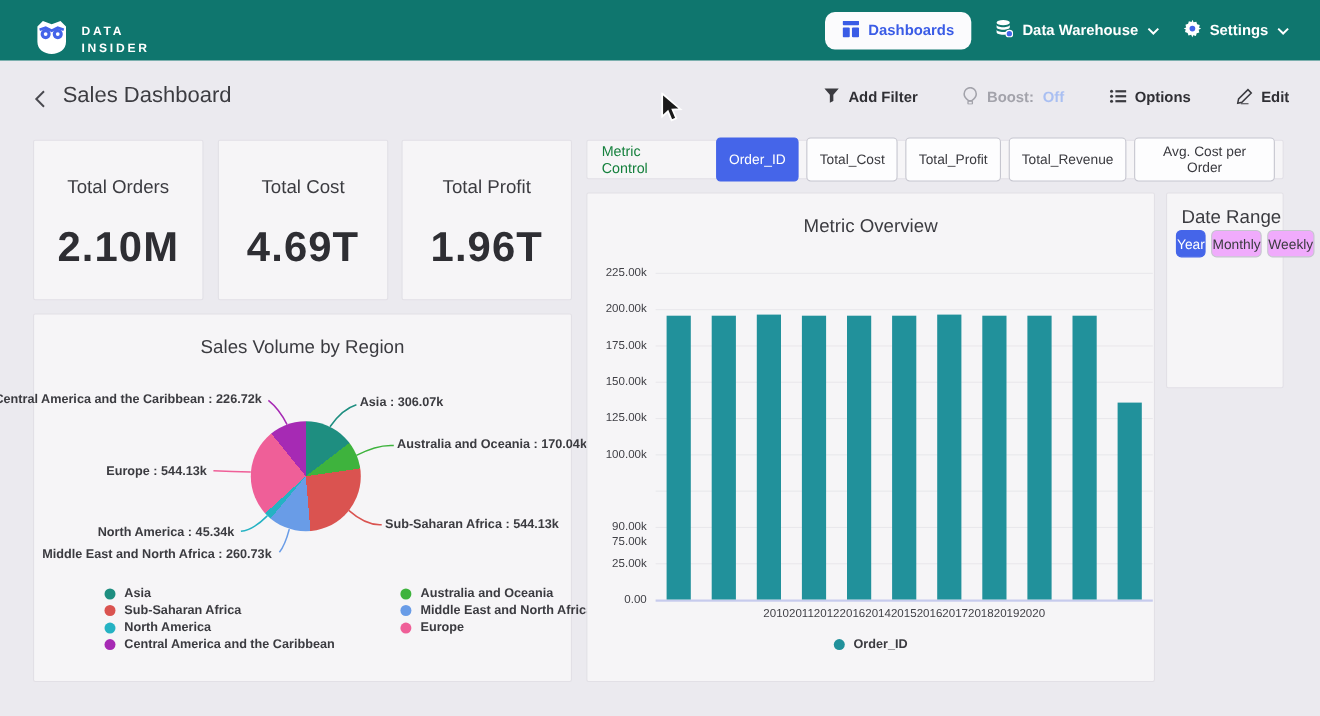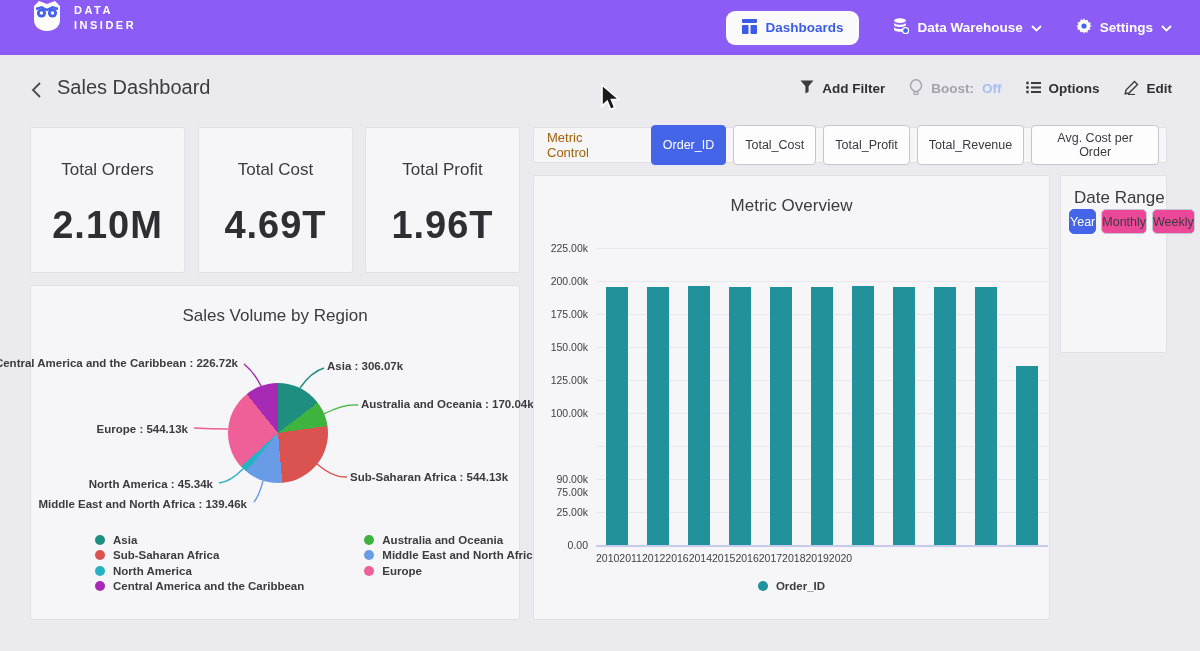--- a/index.html
+++ b/index.html
@@ -1,46 +1,46 @@
 <!DOCTYPE html>
 <html><head>
 <meta charset="utf-8">
 <style>
   * { margin:0; padding:0; box-sizing:border-box; }
   html,body { width:1200px; height:651px; }
   body { font-family:"Liberation Sans", sans-serif; background:#ebeaef; }
   #app { position:relative; width:1200px; height:651px; overflow:hidden; background:#ebeaef; }
 
   
-  .navbar { position:absolute; left:0; top:0; width:1200px; height:55px; background:#8b5cf6; display:flex; align-items:flex-start; }
+  .navbar { position:absolute; left:0; top:0; width:1200px; height:55px; background:#0f766e; display:flex; align-items:flex-end; }
   .brand { display:flex; align-items:center; gap:10px; margin-left:30px; }
   .brand-text { color:#fff; font-size:11px; font-weight:bold; letter-spacing:2.5px; line-height:1.35; }
-  .nav-right { position:absolute; right:28px; top:0; height:55px; display:flex; align-items:center; gap:34px; }
+  .nav-right { position:absolute; right:28px; top:0; height:55px; display:flex; align-items:center; gap:22px; }
   .pill { display:flex; align-items:center; gap:8px; background:#fbfbfd; color:#3a5ce6; font-size:13.5px; font-weight:bold;
           border:none; border-radius:9px; padding:8px 16px; cursor:pointer; }
   .nav-item { display:flex; align-items:center; gap:8px; color:#fff; font-size:13.5px; font-weight:bold; cursor:pointer; }
 
   
   .page-header { position:absolute; left:0; top:55px; width:1200px; height:72px; }
   .back-btn { position:absolute; left:26px; top:24px; width:22px; height:22px; cursor:pointer; }
   .page-title { position:absolute; left:57px; top:21px; font-size:20px; color:#3c3c41; font-weight:normal; }
-  .header-actions { position:absolute; right:28px; top:24px; display:flex; align-items:center; gap:24px; }
+  .header-actions { position:absolute; right:28px; top:24px; display:flex; align-items:center; gap:41px; }
   .h-action { display:flex; align-items:center; gap:8px; font-size:13.5px; color:#2f2f34; font-weight:bold; cursor:pointer; }
   .h-action.muted { color:#a3a3ab; cursor:default; }
   .boost-off { color:#a9bff2; }
 
   
   .panel { position:absolute; background:#f6f5f7; border:1px solid #e2e0e6; border-radius:2px; }
   .kpi-card { width:155px; height:146px; top:127px; text-align:center; }
   .kpi-label { margin-top:32px; font-size:17px; color:#3b3b40; }
   .kpi-value { margin-top:24px; font-size:38px; font-weight:bold; color:#2e2e33; letter-spacing:1px; }
 
   
   .metric-bar { left:533px; top:127px; width:634px; height:36px; display:flex; align-items:center; }
-  .metric-label { font-size:13px; color:#a16207; margin:0 24px 0 13px; }
+  .metric-label { font-size:13px; color:#15803d; margin:0 24px 0 13px; }
   .chip { font-size:12.5px; color:#3b3b40; background:#fdfdfe; border:1px solid #c6c6cf; border-radius:4px;
           padding:5px 11px; margin-right:7px; cursor:pointer; font-family:inherit; }
   .chip.sel { background:#4565e9; border-color:#4565e9; color:#fff; }
 
   
   .pie-panel { left:30px; top:285px; width:490px; height:335px; }
   .panel-title { position:absolute; left:0; top:20px; width:100%; text-align:center; font-size:17px; color:#3b3b40; }
   #pie { position:absolute; left:197px; top:97px; width:100px; height:100px; border-radius:50%; cursor:pointer; }
   .pie-lbl { position:absolute; font-size:11.5px; font-weight:bold; color:#3b3b40; white-space:nowrap; }
   .leader-svg { position:absolute; left:0; top:0; pointer-events:none; }
@@ -49,30 +49,30 @@
   .dot { width:10px; height:10px; border-radius:50%; flex:0 0 auto; }
 
   
   .bar-panel { left:533px; top:175px; width:517px; height:445px; }
   .plot { position:absolute; left:62px; top:72px; width:452px; height:297px; }
   .gridline { position:absolute; left:0; width:100%; height:1px; background:#e9e8ec; }
   .gridline.axis { background:#c7cbed; height:2px; }
   .ytick { position:absolute; left:4px; width:50px; text-align:right; font-size:10.5px; color:#3f3f45; }
   .bars { position:absolute; left:0; bottom:0; width:100%; height:100%; display:flex; align-items:flex-end; justify-content:space-around; }
   .bar { width:22px; background:#21919b; cursor:pointer; }
-  .xlabels { position:absolute; left:62px; top:376px; width:452px; display:flex; justify-content:flex-start; }
+  .xlabels { position:absolute; left:62px; top:376px; width:452px; display:flex; justify-content:center; }
   .xlabels span { font-size:10.5px; color:#3f3f45; }
   .bar-legend { position:absolute; left:0; top:404px; width:100%; display:flex; justify-content:center; align-items:center; gap:8px;
                 font-size:11.5px; font-weight:bold; color:#3b3b40; }
 
   
   .date-panel { left:1060px; top:175px; width:107px; height:178px; }
   .date-label { position:absolute; left:13px; top:12px; font-size:17px; color:#3b3b40; }
   .date-btns { position:absolute; left:8px; top:33px; width:91px; display:flex; flex-direction:row; gap:5px; }
-  .dbtn { font-size:12.5px; color:#3b3b40; background:#ec4899; border:1px solid #c6c6cf; border-radius:5px;
+  .dbtn { font-size:12.5px; color:#3b3b40; background:#f0abfc; border:1px solid #c6c6cf; border-radius:5px;
           height:25px; cursor:pointer; font-family:inherit; }
   .dbtn.sel { background:#4565e9; border-color:#4565e9; color:#fff; }
 
   .cursor { position:absolute; left:600px; top:84px; z-index:50; pointer-events:none; }
 </style>
 </head>
 <body>
 
 <div id="app">
 
@@ -221,21 +221,21 @@
       <path d="M293,128 Q312,118 327,119" fill="none" stroke-width="1.4" stroke="#3eb33d"></path>
       <path d="M286,178 Q302,192 316,191" fill="none" stroke-width="1.4" stroke="#da5350"></path>
       <path d="M232,195 Q228,210 223,216" fill="none" stroke-width="1.4" stroke="#699ce7"></path>
       <path d="M212,183 Q199,196 188,197" fill="none" stroke-width="1.4" stroke="#25b2c3"></path>
       <path d="M197,143 Q180,143 163,142" fill="none" stroke-width="1.4" stroke="#ef5f98"></path>
       <path d="M230,100 Q223,86 213,78" fill="none" stroke-width="1.4" stroke="#a62ab4"></path>
     </svg>
     <div class="pie-lbl" style="left:296px; top:74px">Asia : 306.07k</div>
     <div class="pie-lbl" style="left:330px; top:112px">Australia and Oceania : 170.04k</div>
     <div class="pie-lbl" style="left:319px; top:185px">Sub-Saharan Africa : 544.13k</div>
-    <div class="pie-lbl" style="right:272px; top:212px">Middle East and North Africa : 139.46k</div>
+    <div class="pie-lbl" style="right:272px; top:212px">Middle East and North Africa : 260.73k</div>
     <div class="pie-lbl" style="right:306px; top:192px">North America : 45.34k</div>
     <div class="pie-lbl" style="right:331px; top:137px">Europe : 544.13k</div>
     <div class="pie-lbl" style="right:281px; top:71px">Central America and the Caribbean : 226.72k</div>
     <div class="pie-legend">
         <div>
           <div class="lrow">
             <span class="dot" style="background: rgb(30, 142, 128);"></span>
             <span>Asia</span>
           </div>
           <div class="lrow">

